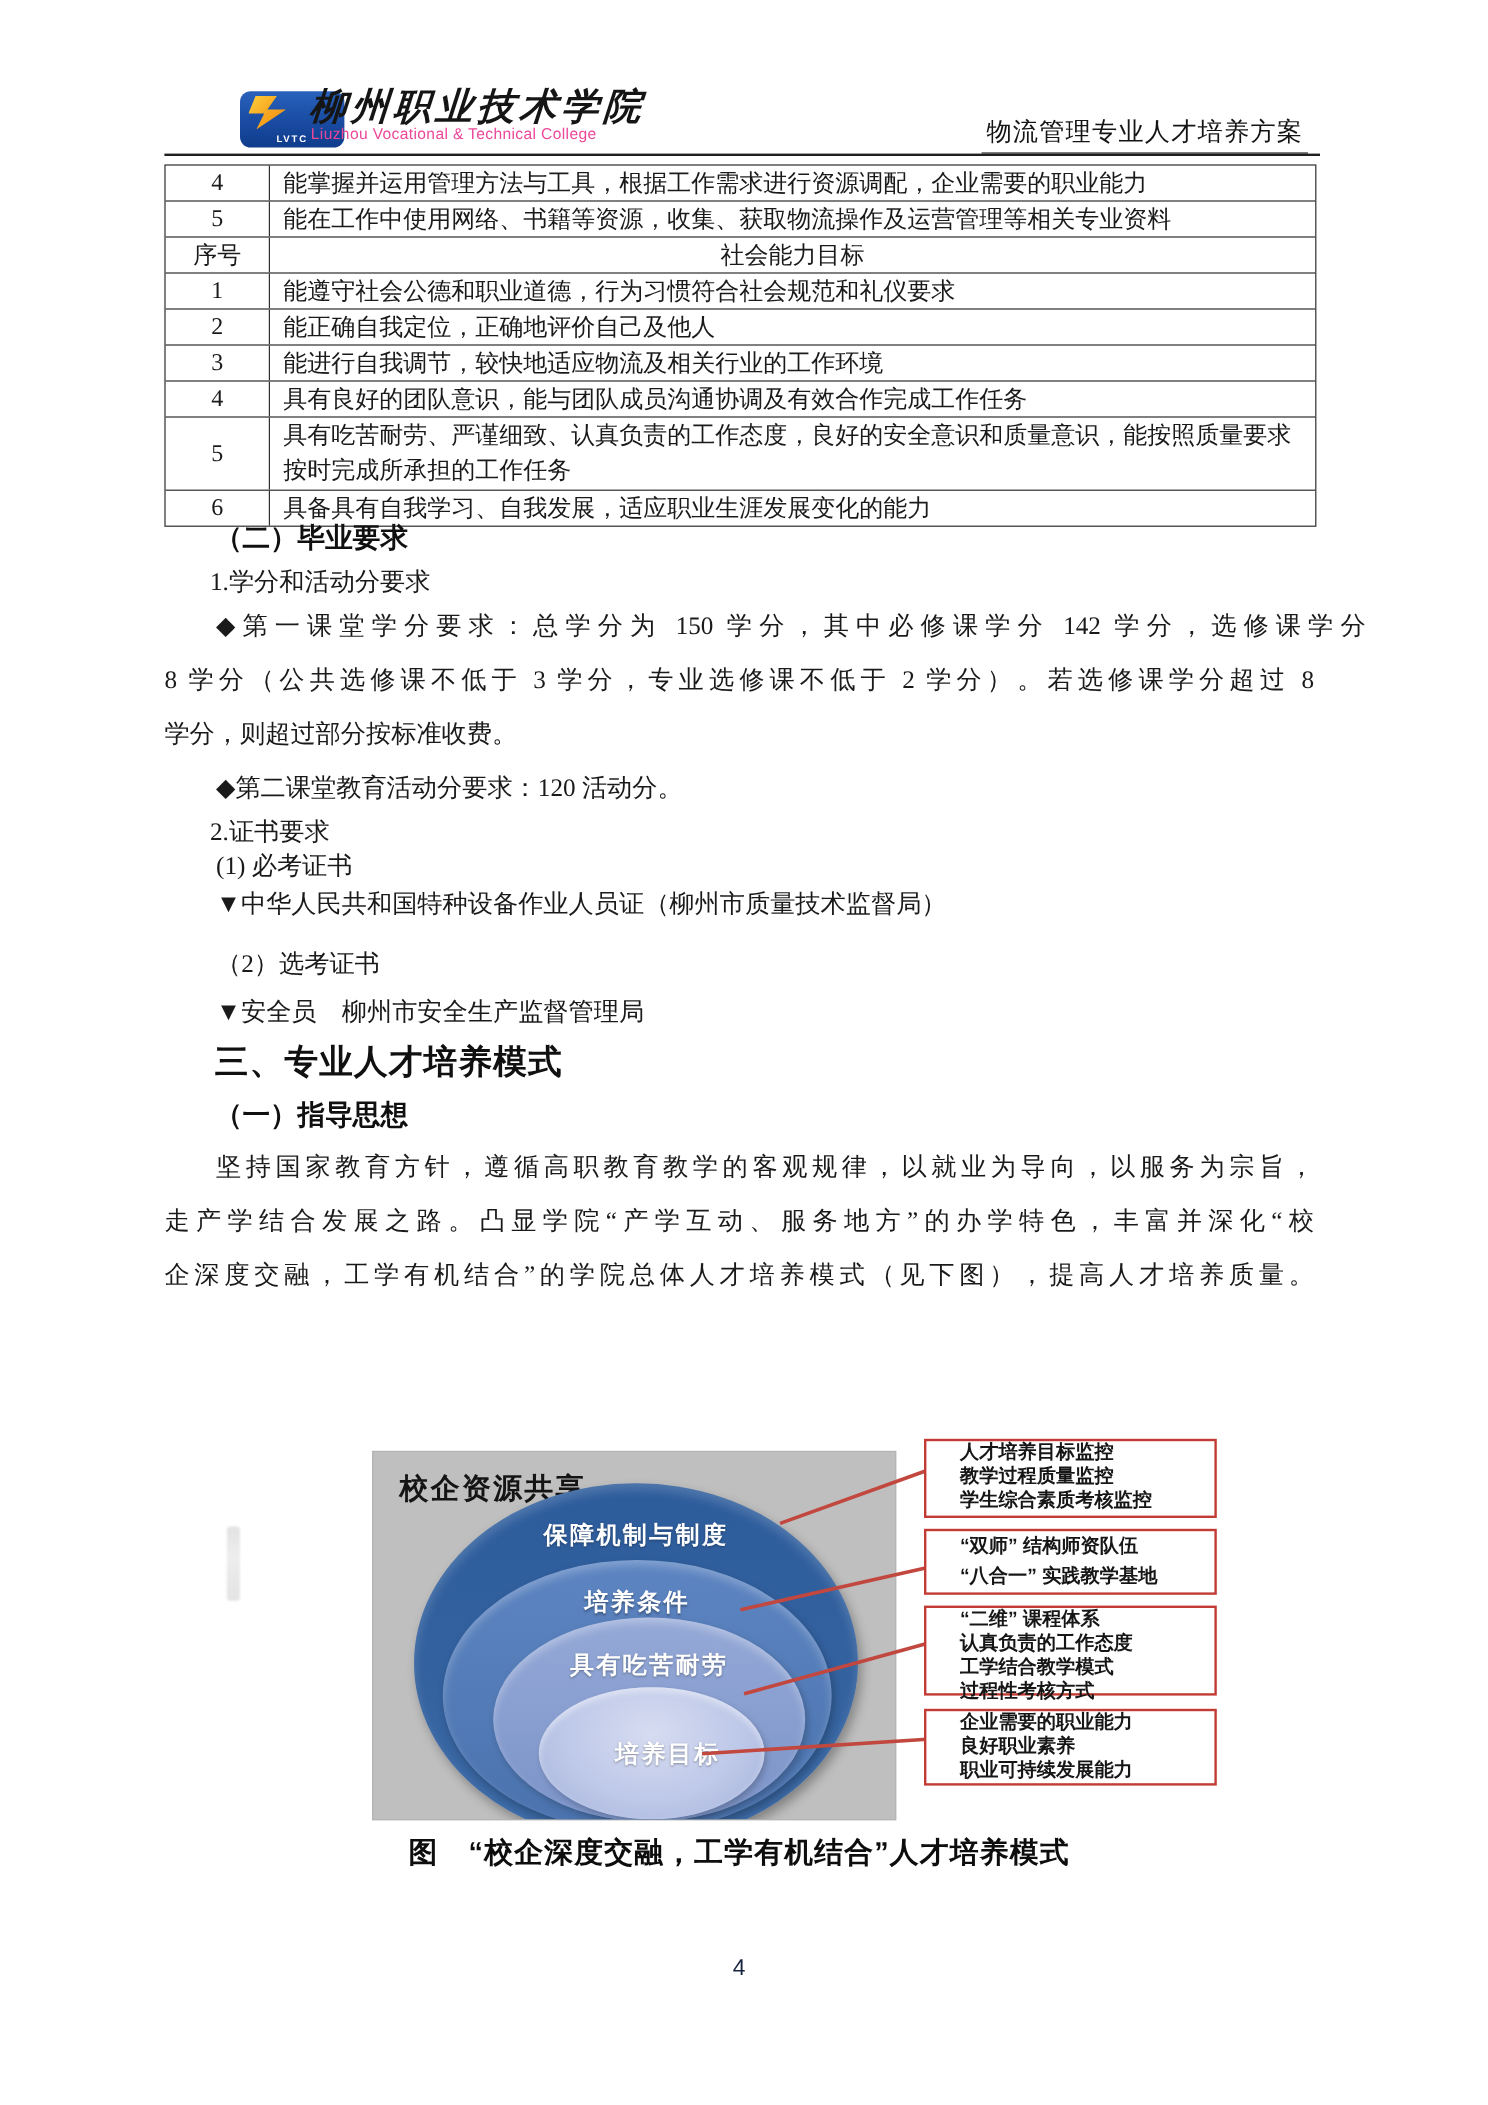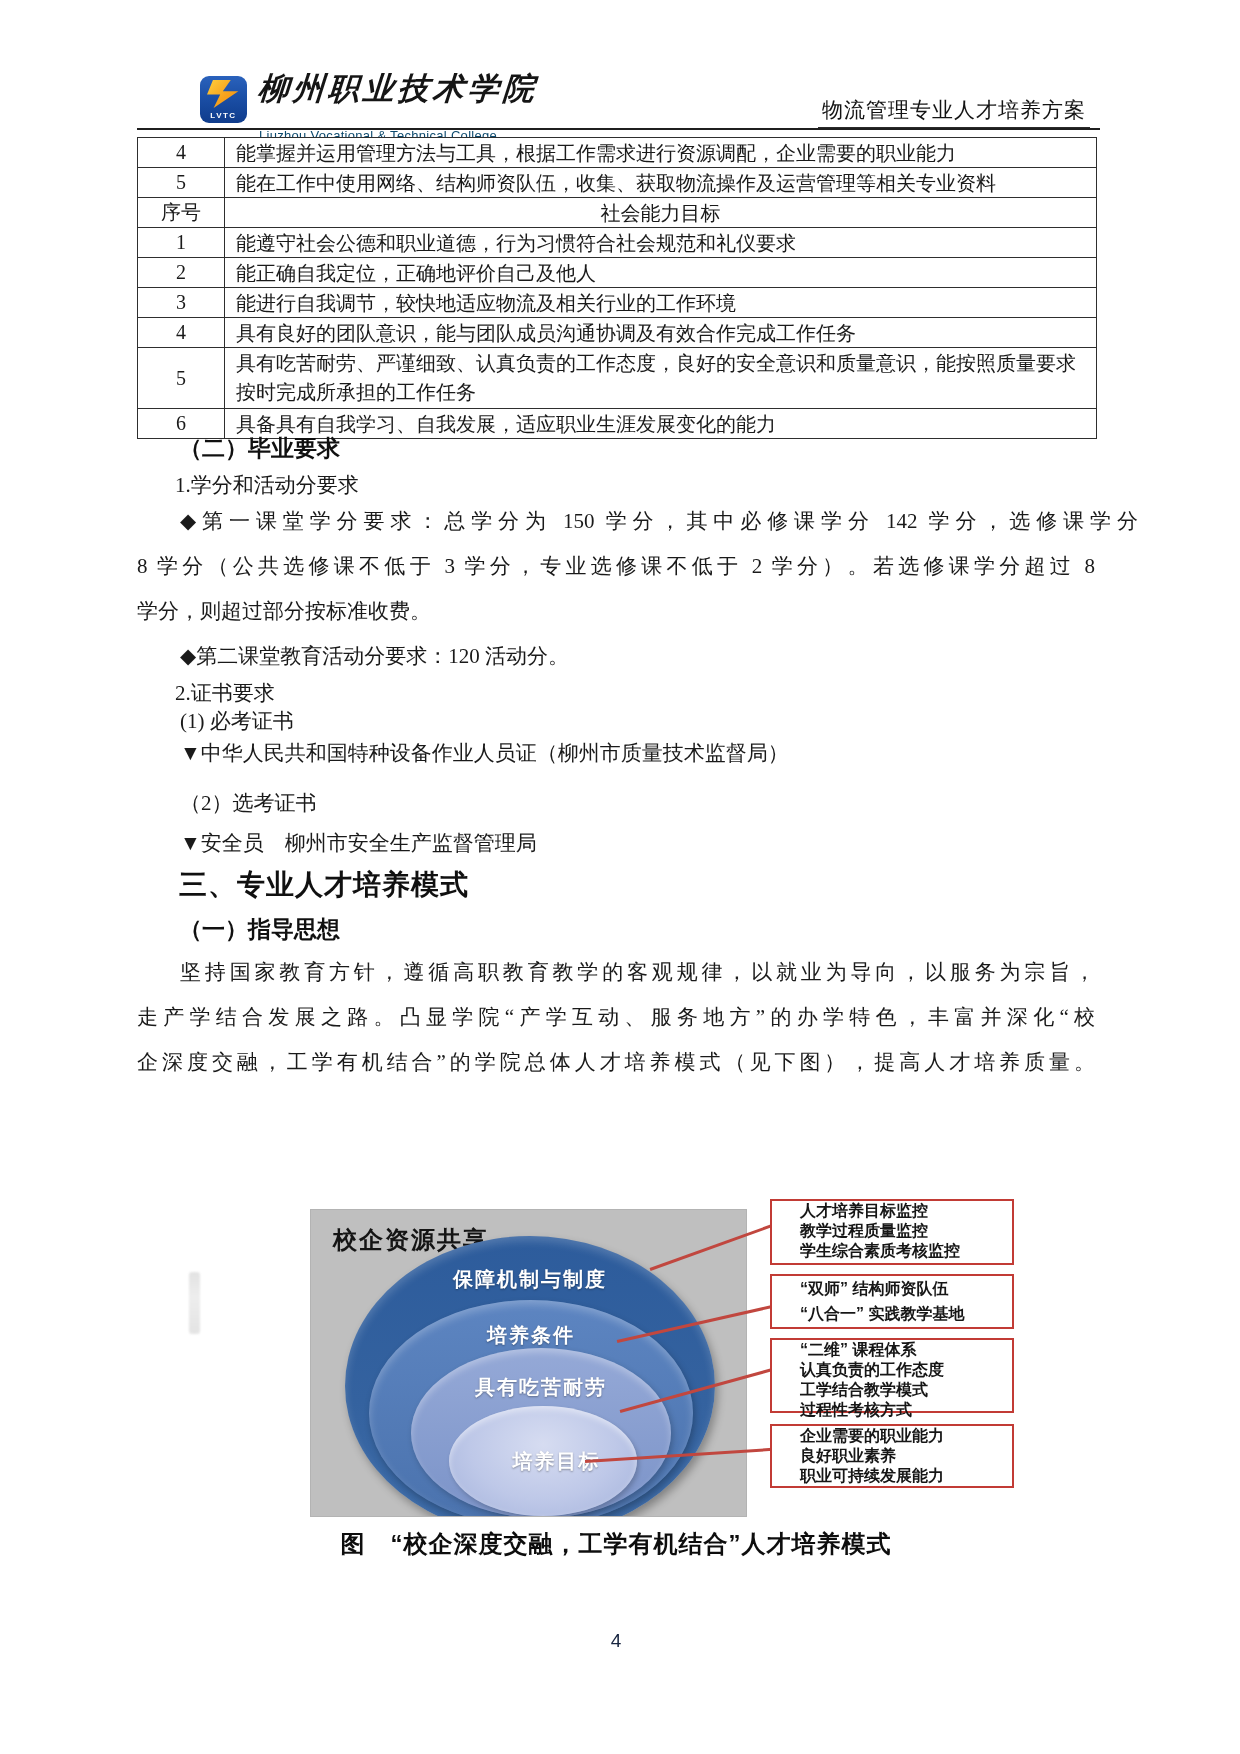--- a/index.html
+++ b/index.html
@@ -2,30 +2,30 @@
 <html><head>
 <meta charset="utf-8">
 <style>
   html,body{margin:0;padding:0;background:#ffffff;}
   .page{position:relative;width:1240px;height:1754px;background:#fff;overflow:hidden;
         font-family:"Liberation Serif","DejaVu Serif",serif;color:#1a1a1a;}
 
   
   .hdr-rule{position:absolute;left:137px;top:128px;width:963px;height:0;border-top:2.5px solid #1f1f1f;}
   .logo{position:absolute;left:200px;top:76px;width:47px;height:47px;border-radius:9px;
-        background:linear-gradient(180deg,#2a62bc 0%,#1b4fa6 45%,#0f3c8c 100%);}
+        background:linear-gradient(180deg,#2a62bc 0%,#1b4fa6 45%,#0f3c8c 100%);padding-left:40px;}
   .logo .bolt{position:absolute;left:7px;top:4px;width:33px;height:28px;
         clip-path:polygon(18% 0,72% 0,48% 40%,95% 40%,20% 100%,40% 52%,0 52%);
         background:linear-gradient(135deg,#ffcf3d 0%,#f6a21d 55%,#ef8d12 100%);}
   .logo .abbr{position:absolute;left:0;right:0;bottom:3px;text-align:center;color:#fff;
         font:bold 8px "Liberation Sans","DejaVu Sans",sans-serif;letter-spacing:1.5px;}
   .college-zh{position:absolute;left:258px;top:68px;font:bold italic 31px "DejaVu Serif",serif;
         color:#151515;letter-spacing:4px;transform:skewX(-4deg);}
   .college-en{position:absolute;left:259px;top:104px;font:13px "Liberation Sans","DejaVu Sans",sans-serif;
-        color:#0c4a6e;letter-spacing:.3px;margin-top:24px;}
+        color:#ec4899;letter-spacing:.3px;}
   .doc-title{position:absolute;right:150px;top:96px;font:21px "Liberation Serif","DejaVu Serif",serif;
         color:#141414;border-bottom:1.5px solid #2a2a2a;padding:0 4px 3px 4px;letter-spacing:1px;}
 
   
   .abil-table{position:absolute;left:137px;top:137px;width:958px;border:1.6px solid #2e2e2e;
         font-size:20px;background:#fff;}
   .t-row{display:flex;align-items:center;border-bottom:1.5px solid #2e2e2e;min-height:29px;}
   .t-row:last-child{border-bottom:none;}
   .t-no{flex:0 0 86px;align-self:stretch;display:flex;align-items:center;justify-content:center;
         border-right:1.5px solid #2e2e2e;text-align:center;}
@@ -125,21 +125,21 @@
 
   <div class="abil-table">
 
       <div class="t-row">
         <div class="t-no">4</div>
         <div class="t-text">能掌握并运用管理方法与工具，根据工作需求进行资源调配，企业需要的职业能力</div>
       </div>
 
       <div class="t-row">
         <div class="t-no">5</div>
-        <div class="t-text">能在工作中使用网络、结构师资队伍，收集、获取物流操作及运营管理等相关专业资料</div>
+        <div class="t-text">能在工作中使用网络、书籍等资源，收集、获取物流操作及运营管理等相关专业资料</div>
       </div>
 
       <div class="t-row center">
         <div class="t-no">序号</div>
         <div class="t-text">社会能力目标</div>
       </div>
 
       <div class="t-row">
         <div class="t-no">1</div>
         <div class="t-text">能遵守社会公德和职业道德，行为习惯符合社会规范和礼仪要求</div>

